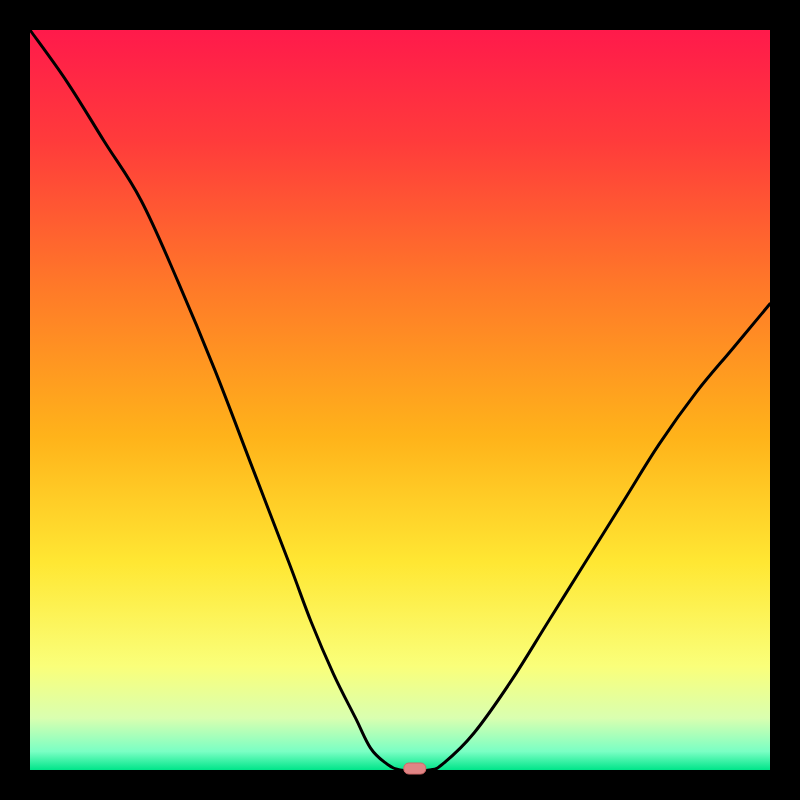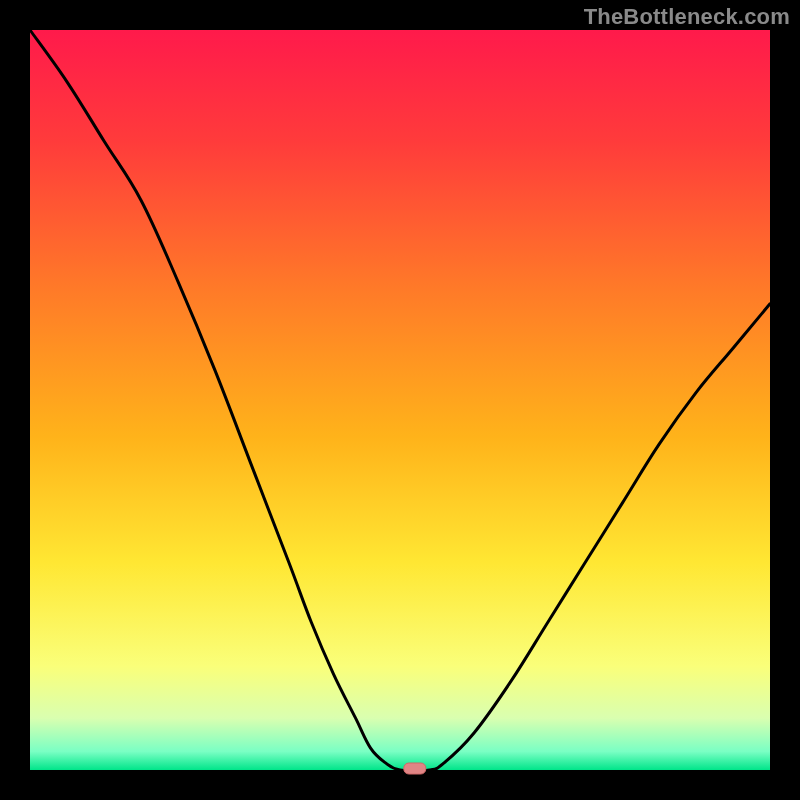--- a/index.html
+++ b/index.html
@@ -53,14 +53,13 @@
         </linearGradient>
   </defs>
 
   <rect id="plot-bg" fill="url(#bg-grad)" x="30" y="30" width="740" height="740"></rect>
 
   <path id="curve" fill="none" stroke-width="3" stroke-linecap="round" stroke-linejoin="round" d="M 30 30 C 36.66 39.32399999999999, 53.68 61.81999999999995, 67 81.79999999999995 C 80.32 101.77999999999996, 90.68 119.68799999999999, 104 141 C 117.32 162.312, 127.68 174.892, 141 200.2 C 154.32 225.50799999999998, 164.68 250.96399999999997, 178 281.59999999999997 C 191.32 312.236, 201.68 337.09999999999997, 215 370.4 C 228.32 403.7, 238.68 431.9680000000001, 252 466.6000000000001 C 265.32 501.2320000000001, 278.344 534.828, 289 562.8 C 299.656 590.7719999999999, 303.20799999999997 602.02, 311.2 622 C 319.192 641.98, 325.40799999999996 656.4839999999999, 333.4 673.8 C 341.392 691.116, 348.94 704.8799999999999, 355.6 718.1999999999999 C 362.26000000000005 731.52, 365.07200000000006 739.808, 370.40000000000003 747.8 C 375.728 755.7919999999999, 379.872 758.604, 385.2 762.6 C 390.52799999999996 766.596, 392.008 768.668, 400 770 C 407.992 771.332, 421.608 771.332, 429.6 770 C 437.59200000000004 768.668, 436.408 769.26, 444.40000000000003 762.6 C 452.39200000000005 755.94, 462.012 747.652, 474 733 C 485.988 718.348, 497.68 701.1800000000001, 511 681.2 C 524.32 661.22, 534.68 643.312, 548 622 C 561.32 600.688, 571.68 584.112, 585 562.8 C 598.32 541.4879999999999, 608.68 524.912, 622 503.6 C 635.32 482.288, 645.68 464.38000000000005, 659 444.40000000000003 C 672.32 424.42, 682.68 409.91599999999994, 696 392.59999999999997 C 709.32 375.284, 719.68 364.184, 733 348.20000000000005 C 746.32 332.21600000000007, 763.34 311.79200000000003, 770 303.8" stroke="#000000"></path>
 
   <rect id="marker" rx="5" ry="5" width="22" height="11" x="403.8" y="763" fill="#e08585" stroke="#d06868" stroke-width="1"></rect>
 </svg>
 
-<div class="watermark">TheBottleneck.com</div>
 </div>
 
 </body></html>

